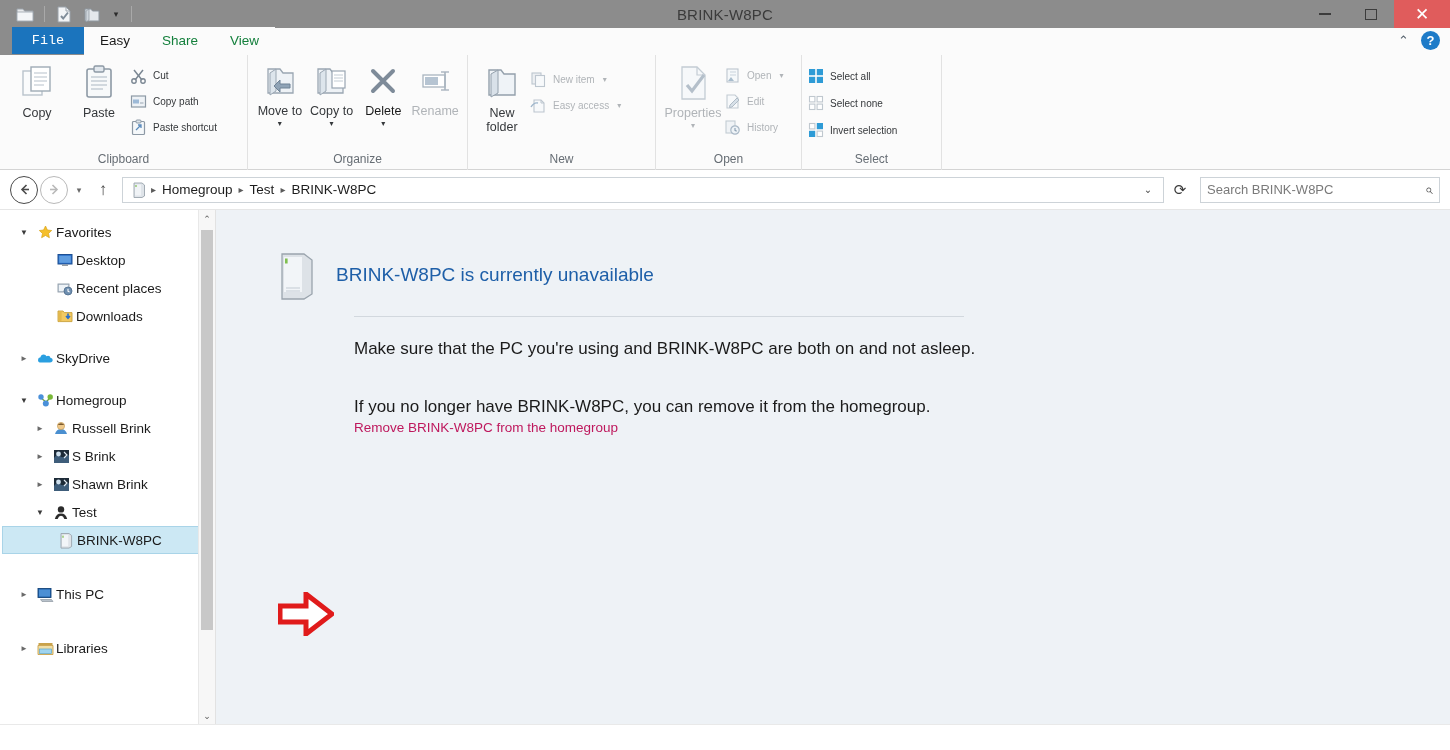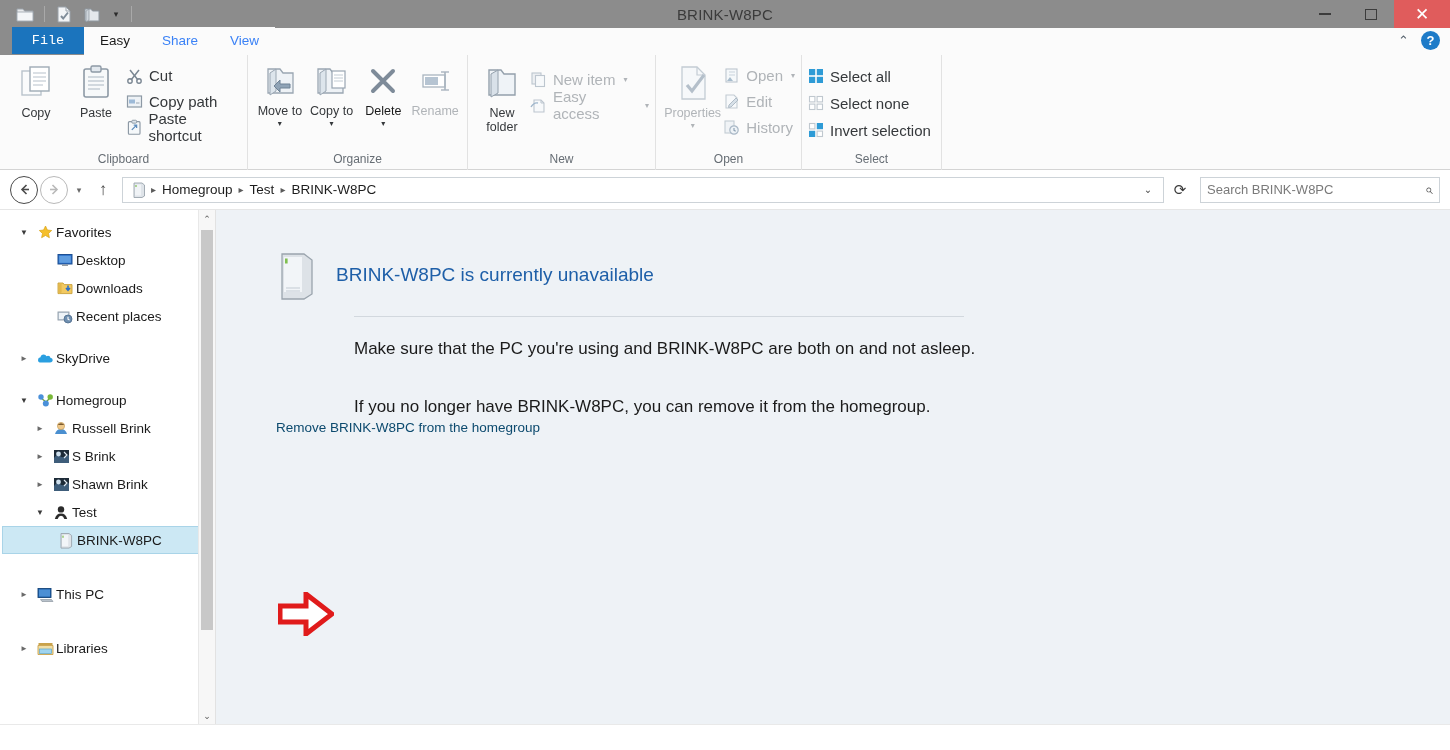--- a/index.html
+++ b/index.html
@@ -63,21 +63,21 @@
     position: relative; z-index: 2;
     background: #1b74bd; color: #fff;
     width: 72px; height: 27px; margin-left: 12px;
     display: flex; align-items: center; justify-content: center;
     font-size: 13.5px;
     font-family: Liberation Mono, monospace;
   }
   .tabs { position: relative; z-index: 2; display: flex; height: 27px; }
   .tab {
     height: 27px; padding: 0 16px; display: flex; align-items: center;
-    font-size: 13.5px; color: #3b82f6; background: #fbfbfb;
+    font-size: 13.5px; color: #15803d; background: #fbfbfb;
   }
   .tab.active { background: #fbfbfb; color: #1a1a1a; }
   .tab-bg-fill {
     position: absolute; z-index: 1; left: 84px; right: 0; top: 0;
     height: 27px; background: #fbfbfb;
   }
   .ribbon-right {
     position: absolute; right: 10px; top: 3px; z-index: 3;
     display: flex; align-items: center; gap: 12px;
   }
@@ -108,21 +108,21 @@
     width: 62px; display: flex; flex-direction: column;
     align-items: center; padding-top: 4px;
   }
   .big-btn .lbl { font-size: 12.5px; color: #35383b; margin-top: 3px; text-align: center; line-height: 14px; }
   .big-btn.dim .lbl { color: #b0b4b8; }
   .big-btn .lbl.strong { color: #1a1a1a; }
   .big-btn .drop { font-size: 8px; color: #35383b; margin-top: 1px; }
   .big-btn.dim .drop { color: #b0b4b8; }
   .small-col { display: flex; flex-direction: column; padding-top: 5px; gap: 4px; }
   .small-btn { display: flex; align-items: center; gap: 6px; height: 22px; }
-  .small-btn .lbl { font-size: 15px; color: #35383b; }
+  .small-btn .lbl { font-size: 10px; color: #35383b; }
   .small-btn.dim .lbl { color: #b0b4b8; }
   .small-btn .drop { font-size: 8px; color: #35383b; margin-left: 2px; }
   .small-btn.dim .drop { color: #b0b4b8; }
 
   
   .addrbar {
     height: 40px; background: #ffffff; display: flex;
     align-items: center; padding: 0 10px; gap: 2px; flex: none;
     border-bottom: 1px solid #e6e6e6;
   }
@@ -195,21 +195,21 @@
     font-size: 19px; color: #1e5fa8; font-weight: normal;
     margin-top: 14px;
   }
   .rule { height: 1px; background: #d2d8de; margin: 10px 0 0 78px; width: 610px; }
   .msg-p {
     font-size: 17px; color: #1b1b1b; margin-left: 78px;
     margin-top: 22px; line-height: 20px;
   }
   .msg-p2 { margin-top: 38px; }
   .msg-link {
-    font-size: 13.5px; color: #0c4a6e; 
+    font-size: 13.5px; color: #be185d; margin-left: 78px;
     margin-top: 3px; display: inline-block;
   }
 
   .watermark {
     position: absolute; left: 572px; top: 208px;
     font-size: 26px; font-weight: bold; color: #7c7c7c;
     letter-spacing: .3px; z-index: 30;
   }
   .redarrow { position: absolute; z-index: 40; }
 
@@ -566,40 +566,40 @@
                 <rect x="2.2" y="2.8" width="11.6" height="7" fill="#5f9de0"></rect>
                 <rect x="5" y="11.5" width="6" height="1.4" fill="#8a929a"></rect>
               </svg>
           </span>
           <span class="nav-lbl">Desktop</span>
         </div>
 
         <div class="navitem" style="padding-left:34px">
           <span class="nav-exp"></span>
           <span class="nav-ico">
-            <svg width="16" height="14" viewBox="0 0 16 14">
-                <path d="M1 2 h5 l1.3 1.6 H15 v9 H1 Z" fill="#f2c961" stroke="#c8a03a" stroke-width=".9"></path>
-                <path d="M2 3.6 l2.6 -1.6 v9.5 l-2.6 1.4 Z" fill="#e3b84c"></path>
-                <path d="M11 4.5 v4 M9 7 l2 2.2 2 -2.2" fill="none" stroke="#2a6fc9" stroke-width="1.6"></path>
-              </svg>
-          </span>
-          <span class="nav-lbl">Downloads</span>
-        </div>
-
-        <div class="navitem" style="padding-left:34px">
-          <span class="nav-exp"></span>
-          <span class="nav-ico">
             <svg width="16" height="15" viewBox="0 0 16 15">
                 <rect x="1" y="3" width="11" height="8" fill="#c7d3de" stroke="#8e9aa6" stroke-width=".9"></rect>
                 <rect x="2" y="4" width="9" height="6" fill="#eef3f7"></rect>
                 <circle cx="11" cy="10" r="4" fill="#6f8fb0" stroke="#4d6b8c" stroke-width=".8"></circle>
                 <path d="M11 7.8 v2.3 l1.6 1" fill="none" stroke="#fff" stroke-width="1.1"></path>
               </svg>
           </span>
           <span class="nav-lbl">Recent places</span>
+        </div>
+
+        <div class="navitem" style="padding-left:34px">
+          <span class="nav-exp"></span>
+          <span class="nav-ico">
+            <svg width="16" height="14" viewBox="0 0 16 14">
+                <path d="M1 2 h5 l1.3 1.6 H15 v9 H1 Z" fill="#f2c961" stroke="#c8a03a" stroke-width=".9"></path>
+                <path d="M2 3.6 l2.6 -1.6 v9.5 l-2.6 1.4 Z" fill="#e3b84c"></path>
+                <path d="M11 4.5 v4 M9 7 l2 2.2 2 -2.2" fill="none" stroke="#2a6fc9" stroke-width="1.6"></path>
+              </svg>
+          </span>
+          <span class="nav-lbl">Downloads</span>
         </div>
 
         <div class="nav-gap"></div>
 
         <div class="navitem" style="padding-left:14px">
           <span class="nav-exp">►</span>
           <span class="nav-ico">
             <svg width="17" height="13" viewBox="0 0 17 13">
                 <path d="M4 10.5 q-3 0 -3 -2.6 0 -2.3 2.5 -2.6 .4 -2.8 3.2 -2.8 2 0 2.8 1.7 .7 -.5 1.6 -.5 2 0 2.3 2 2.3 .2 2.3 2.4 0 2.4 -2.8 2.4 Z" fill="#2a9fe0"></path>
               </svg>

